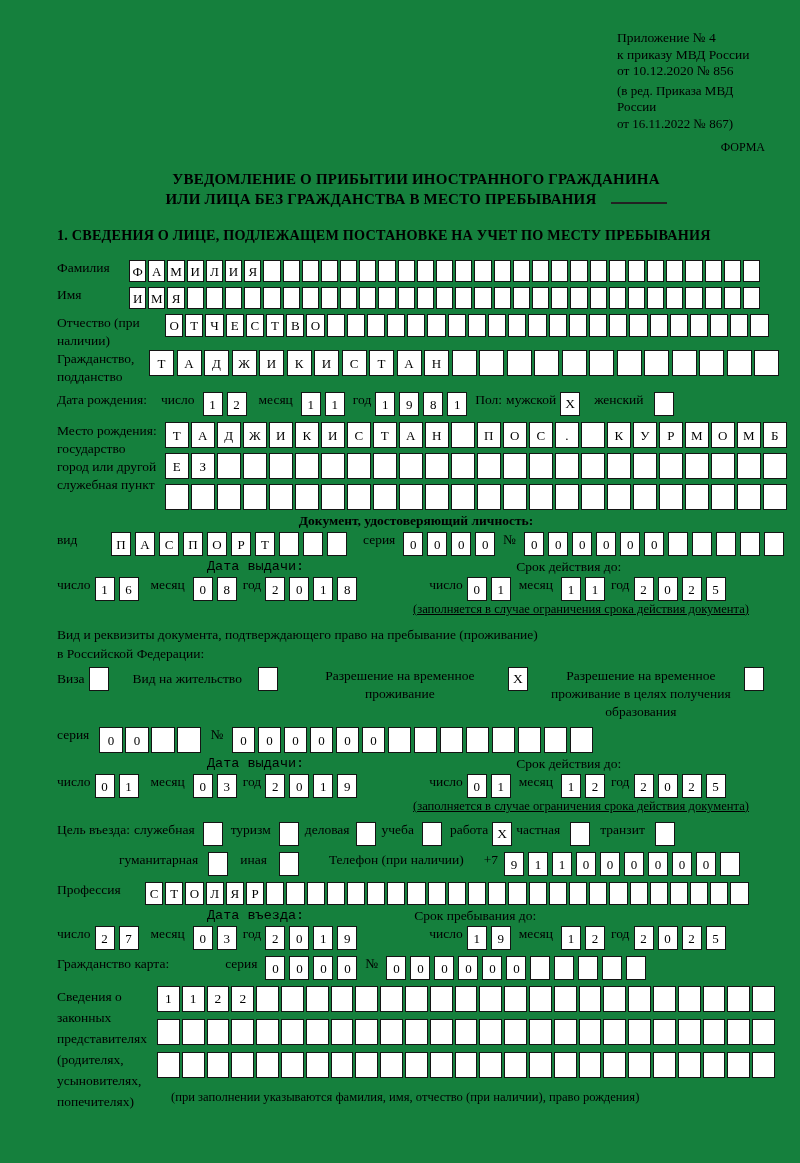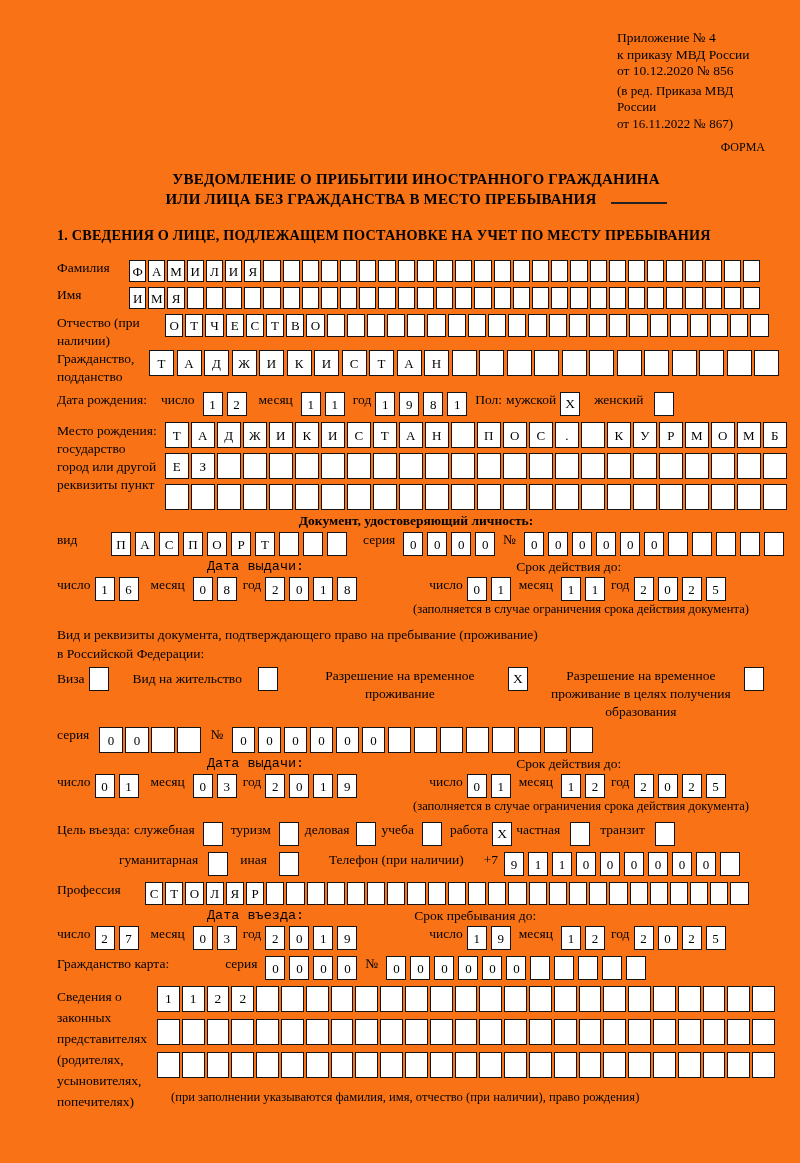--- a/index.html
+++ b/index.html
@@ -1,17 +1,17 @@
 <!DOCTYPE html>
 <html lang="ru"><head>
 <meta charset="utf-8">
 <style>
   html,body{margin:0;padding:0;background:#e8e8e8;}
   .page{
-    width:800px;height:1163px;margin:0 auto;background:#f97316;color:#000;
+    width:800px;height:1163px;margin:0 auto;background:#15803d;color:#000;
     box-sizing:border-box;padding:30px 25px 0 57px;overflow:hidden;
     font-family:"Liberation Serif","DejaVu Serif",serif;font-size:13.5px;
   }
   .annex{margin-left:560px;line-height:16.5px;}
   .annex-note{margin-top:3px;font-size:13px;line-height:16.5px;}
   .form-label{text-align:right;padding-right:10px;font-weight:normal;font-size:12px;margin-top:8px;}
   .title{text-align:center;font-weight:bold;font-size:15px;line-height:20px;margin-top:14px;letter-spacing:.2px;}
   .title-underline{display:inline-block;width:56px;border-bottom:2px solid #222;height:12px;margin-left:14px;}
   .section-heading{font-weight:bold;font-size:14.2px;margin-top:18px;text-align:left;letter-spacing:.2px;}
 
@@ -38,21 +38,21 @@
   .ml24{margin-left:24px}.ml30{margin-left:30px}
   .mt2{margin-top:2px}.mt3{margin-top:3px}.mt4{margin-top:4px}.mt5{margin-top:5px}
   .mt6{margin-top:6px}.mt8{margin-top:8px}.mt16{margin-top:16px}
 
   .stack{display:flex;flex-direction:column;gap:5px;flex:none;}
   .doc-header{text-align:center;font-weight:bold;margin-top:3px;}
   .hdr-row{display:flex;margin-top:3px;}
   .hdr1{margin-left:150px;font-family:Liberation Mono, monospace;}
   .hdr2{margin-left:212px;}
   .hdr2b{margin-left:110px;}
-  .note{font-size:12.6px;text-align:right;padding-right:26px;margin-top:1px;}
+  .note{font-size:12.6px;text-align:right;padding-right:26px;margin-top:1px;text-decoration:underline;}
   .intro{margin-top:8px;line-height:19px;}
   .opt{display:flex;align-items:flex-start;flex:none;}
   .opt-lbl{line-height:24px;}
   .opt-lbl-multi{text-align:center;line-height:18px;}
   .w196{width:196px}.w186{width:186px}
   .reps-note{font-size:12.6px;margin-top:5px;margin-left:14px;white-space:nowrap;}
 </style>
 </head>
 <body>
 
@@ -247,21 +247,21 @@
     <span class="lbl ml14">женский</span>
     <div class="cells cbx ml10">
         <span class="cell"></span>
       </div>
   </div>
 
   <div class="row-top mt6">
     <div class="lblcol w108">
       <div>Место рождения:</div>
       <div>государство</div>
-      <div>город или другой реквизиты пункт</div>
+      <div>город или другой служебная пункт</div>
     </div>
     <div class="stack">
       <div class="cells cw24">
           <span class="cell">Т</span>
           <span class="cell">А</span>
           <span class="cell">Д</span>
           <span class="cell">Ж</span>
           <span class="cell">И</span>
           <span class="cell">К</span>
           <span class="cell">И</span>

